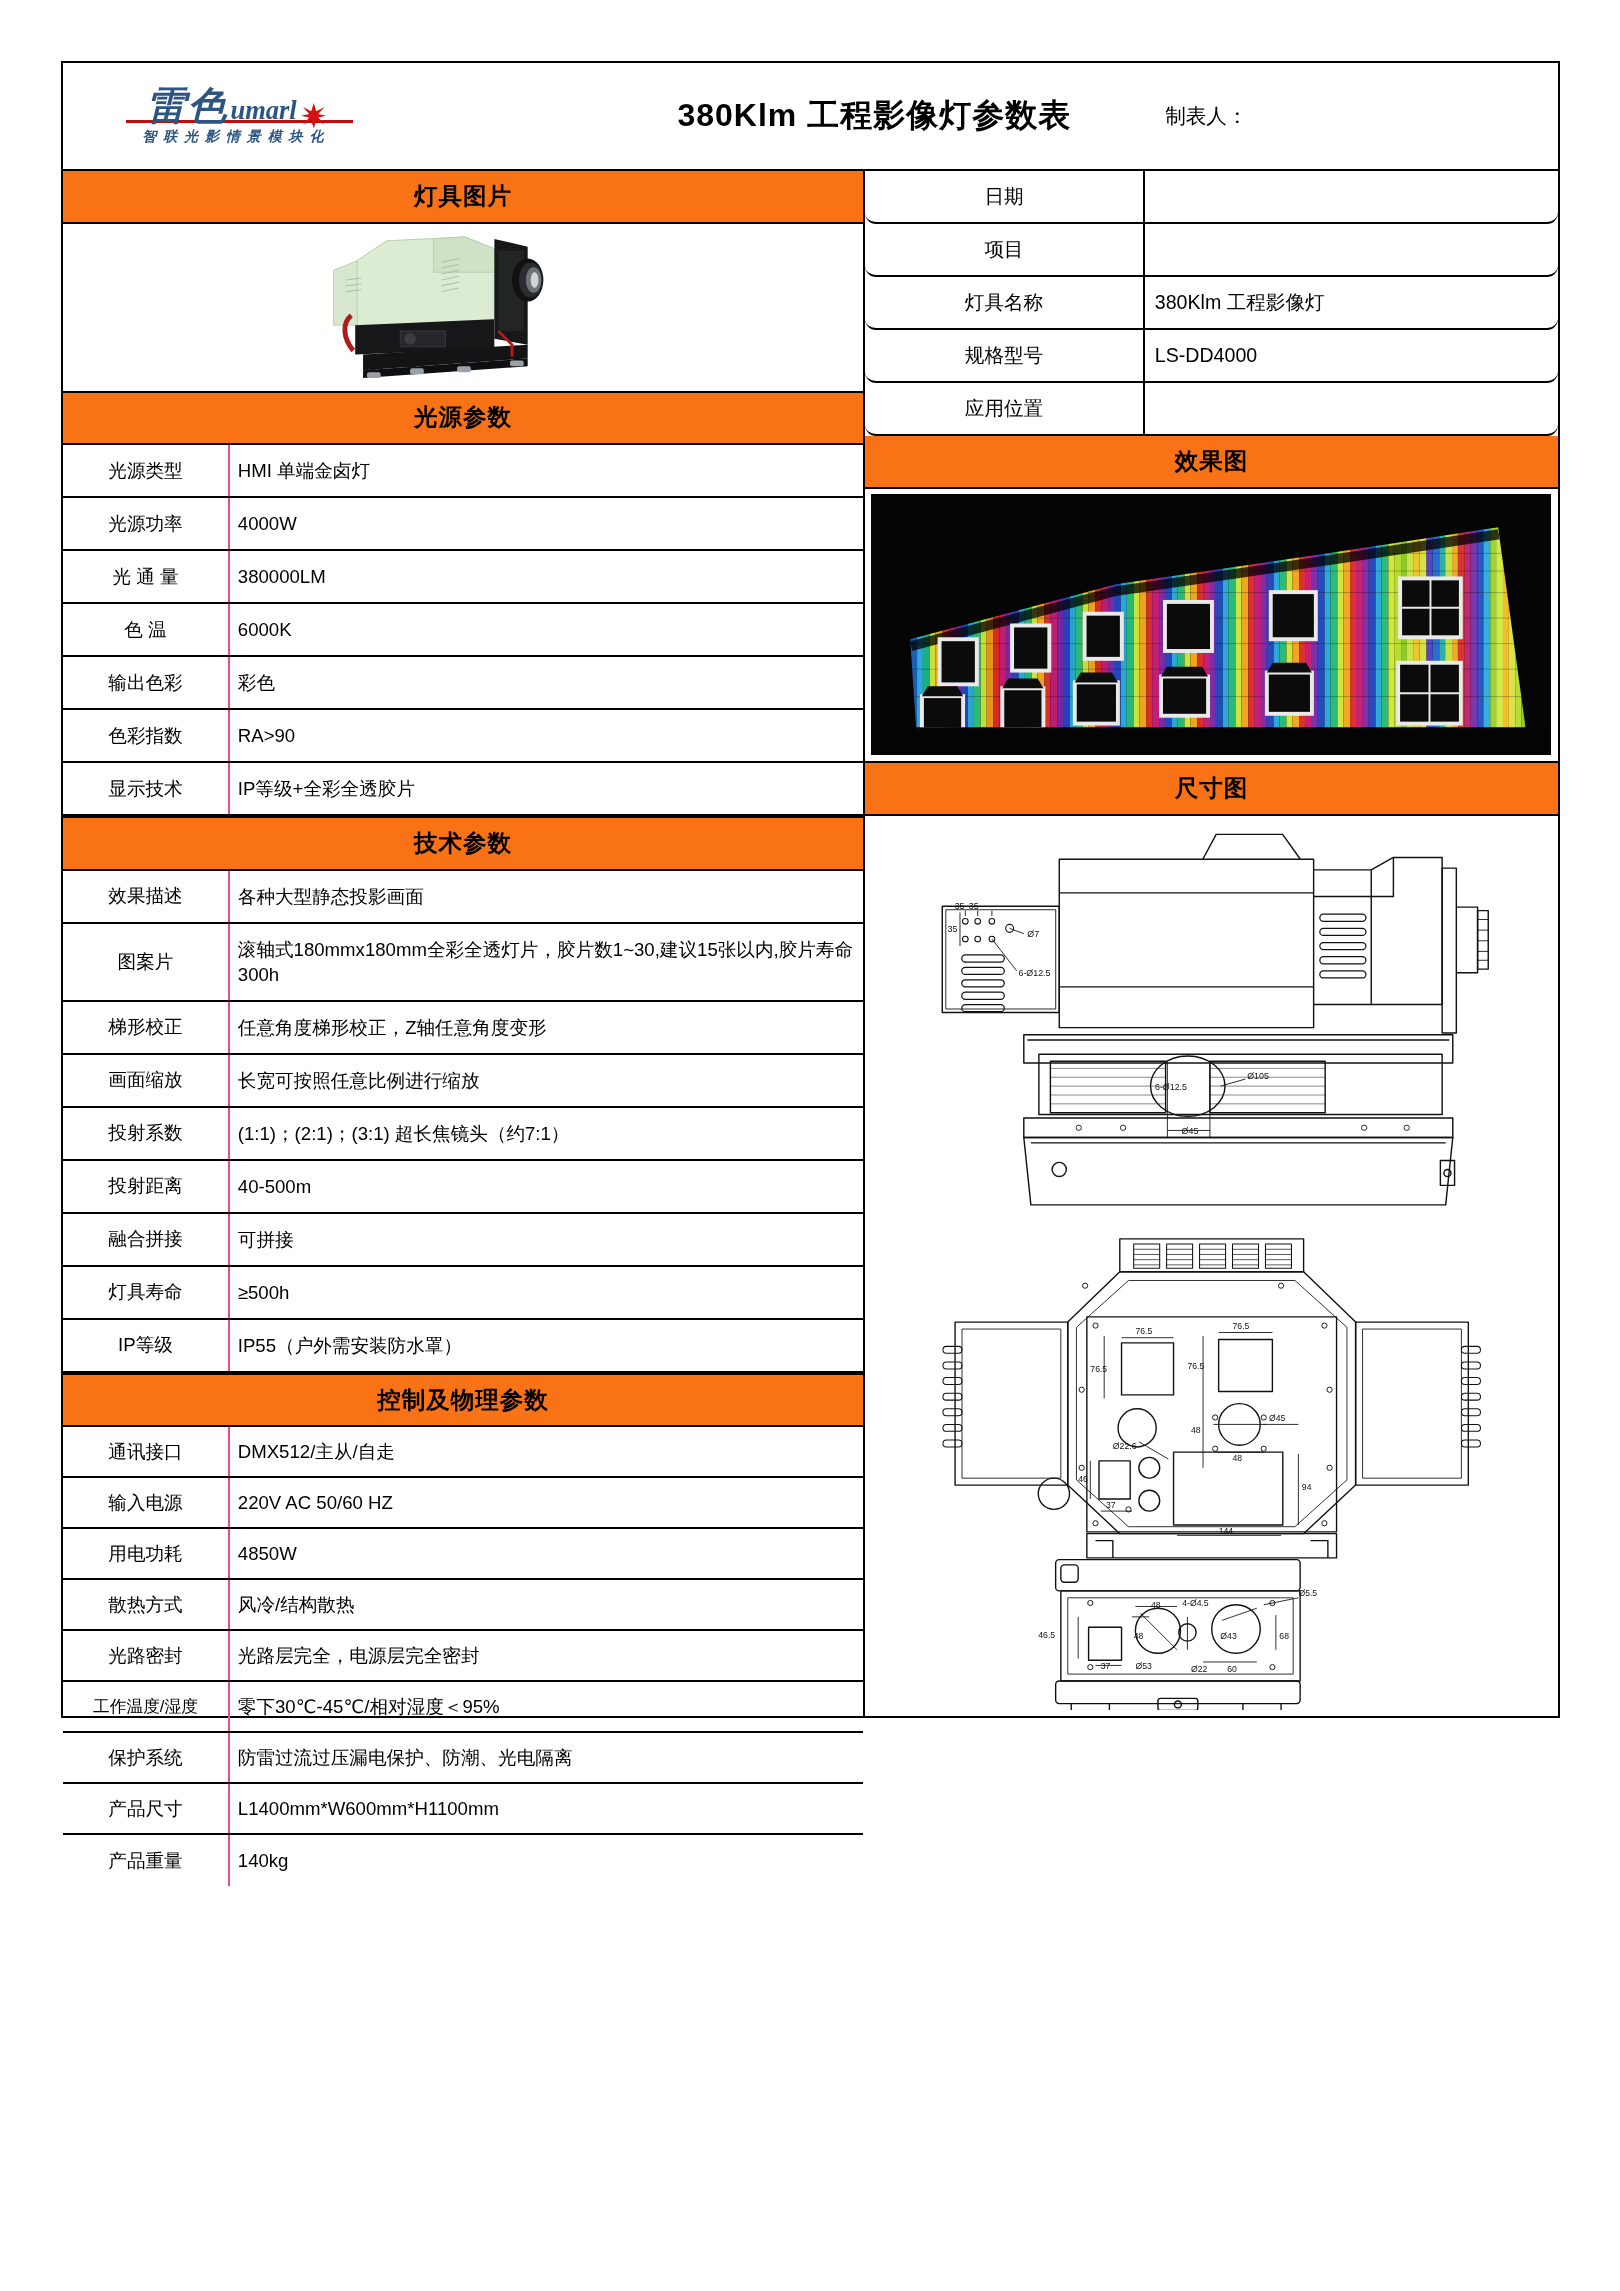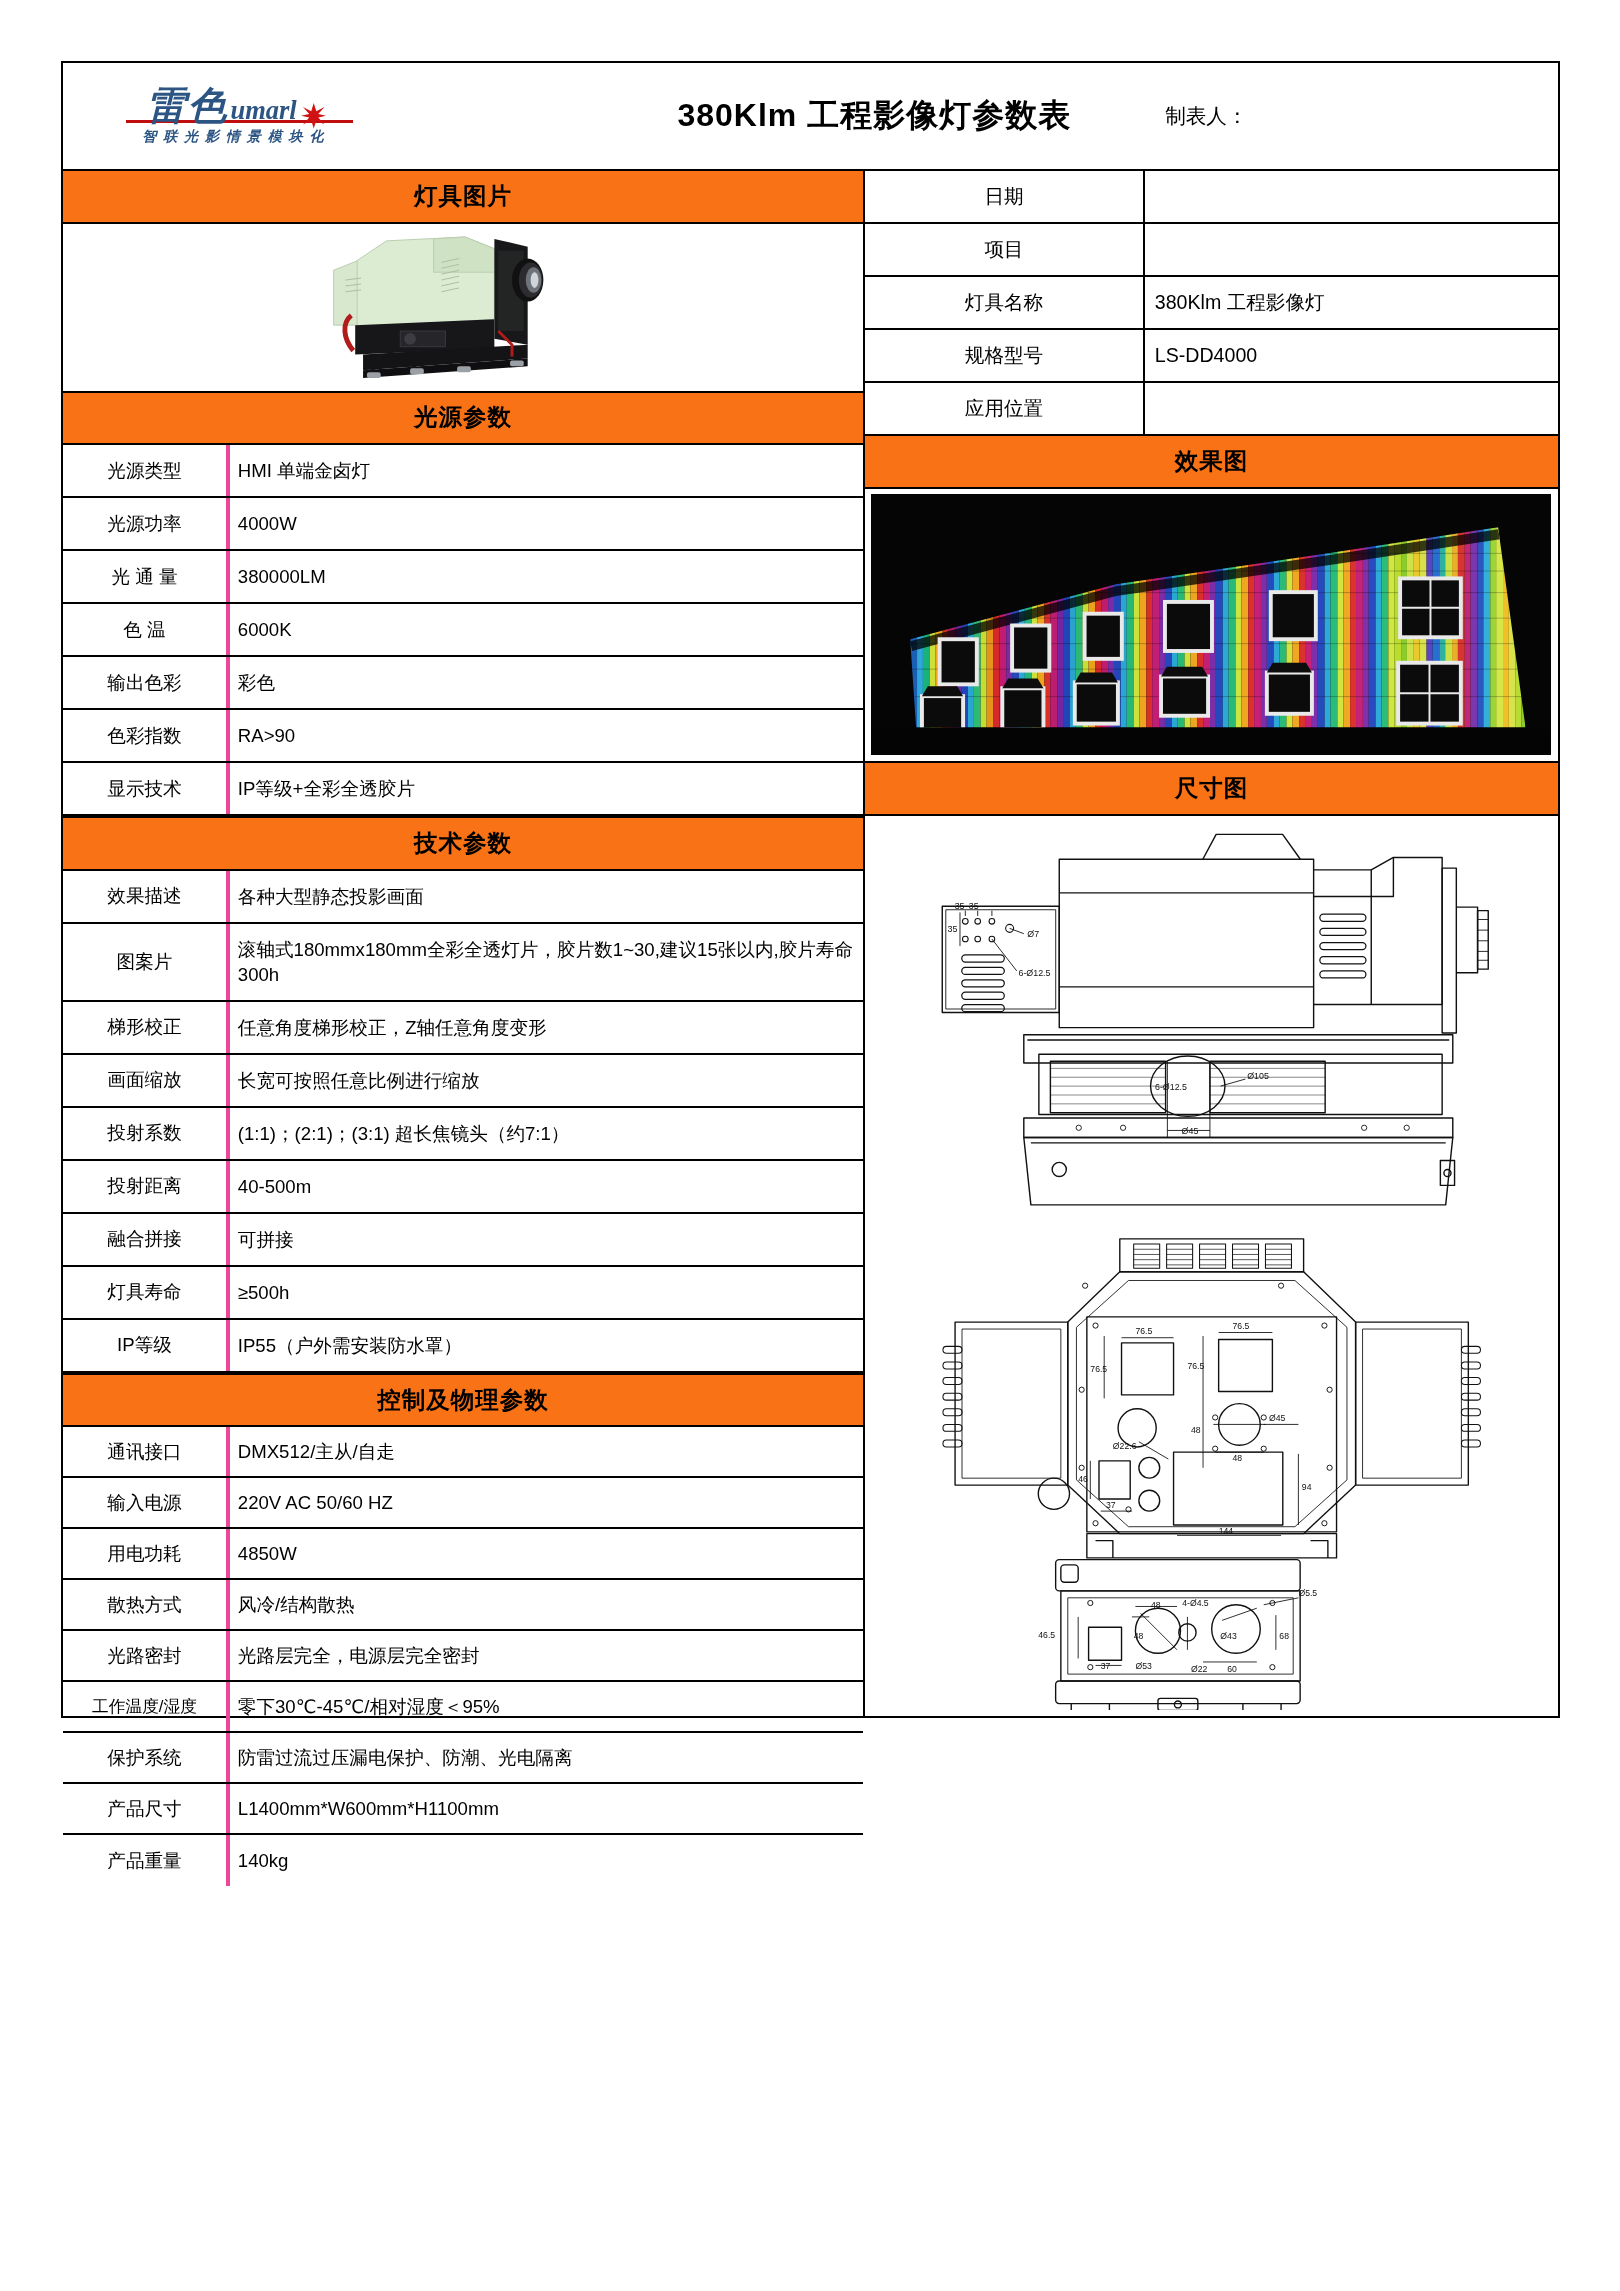--- a/index.html
+++ b/index.html
@@ -90,36 +90,36 @@
     height:169px;
     display:flex; align-items:center; justify-content:center;
     flex:0 0 auto; background:#fff;
   }
 
   
   .kv { display:flex; border-bottom:2px solid #000; flex:0 0 auto; }
   .kv:last-child { border-bottom:none; }
   .kv .k {
     width:167px; flex:0 0 167px;
-    border-right:4px solid #ec4899;
+    border-right:2px solid #ec4899;
     display:flex; align-items:center; justify-content:center;
     font-size:18.6px; text-align:right; padding:2px 8px;
   }
   .kv .v {
     flex:1; display:flex; align-items:center;
     font-size:18.6px; padding:3.9px 0 3.9px 7.8px;
     line-height:1.35;
   }
   .kv.tall .v { padding-top:5.9px; padding-bottom:5.9px; }
   .kv.h54 { height:53px; }
   .kv.h52 { height:51px; }
   .kv.h80 { height:78px; }
 
   
-  .info-row { display:flex; border-bottom:2px solid #000; height:53px; flex:0 0 auto; }
+  .info-row { display:flex; border-bottom:2px solid #000; height:53px; flex:0 0 auto;border-radius:11px; }
   .info-row:last-of-type { border-bottom:2.9px solid #000; }
   .info-row .k {
     width:280px; flex:0 0 280px;
     border-right:2px solid #000;
     display:flex; align-items:center; justify-content:center;
     font-size:19.6px;
   }
   .info-row .v { flex:1; display:flex; align-items:center; font-size:19.6px; padding-left:9.8px; }
 
   .img-cell { border-bottom:2.9px solid #000; flex:0 0 auto; padding:5.9px; background:#fff; }

